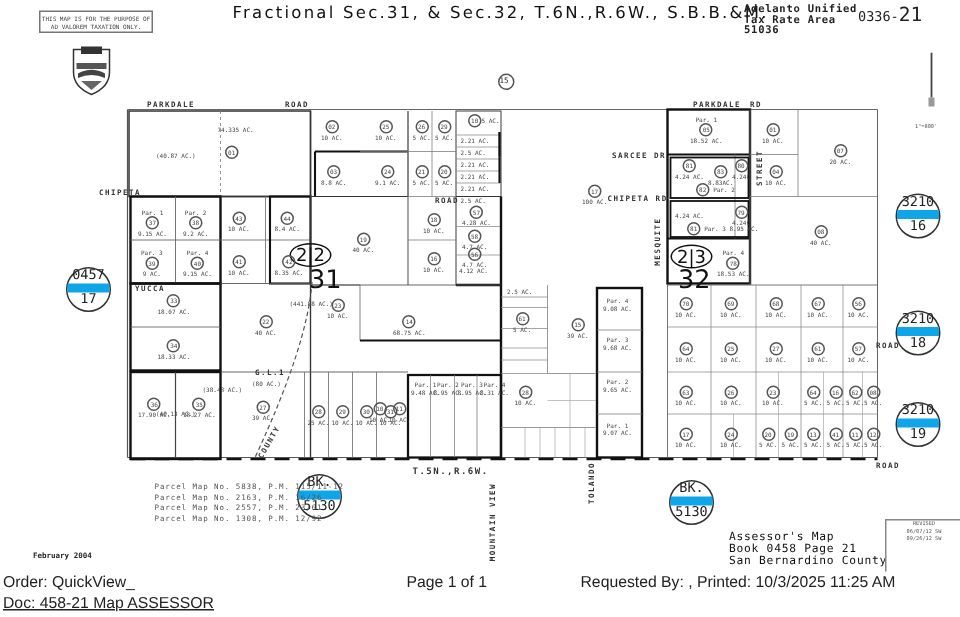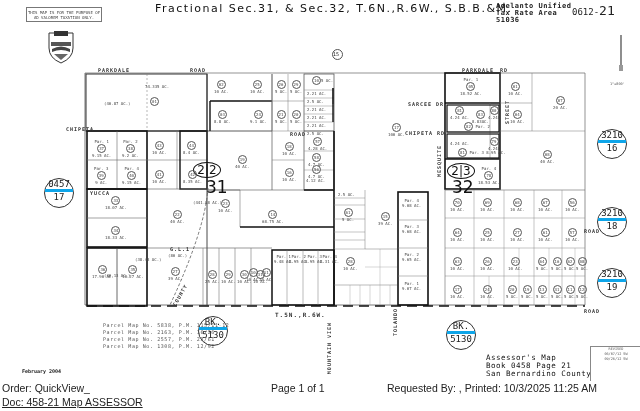--- a/index.html
+++ b/index.html
@@ -7,21 +7,21 @@
   .abs { position:absolute; }
   .map { position:absolute; left:0; top:0; width:640px; height:380px; background:#fff; }
   .disclaimer { left:26px; top:7px; width:76px; height:15px; border:1px solid #777; font-size:4px; line-height:5px; text-align:center; color:#444; padding-top:2px; box-sizing:border-box;}
   .title { left:155px; top:2px; font-size:11px; letter-spacing:1.5px; color:#111; font-family:"DejaVu Sans", sans-serif; }
   .tra { left:496px; top:3px; font-size:7px; line-height:7px; color:#222; font-weight:bold; letter-spacing:0.5px;}
   .bookpage { left:572px; top:3px; font-size:9px; color:#222; }
   .bookpage .big { font-size:13px; }
   .north { left:616px; top:35px; width:10px; height:48px; }
   .seal { left:46px; top:30px; width:30px; height:35px; }
   .circle-ref { border:1px solid #333; border-radius:50%; text-align:center; font-size:9px; line-height:10px; background:#fff; }
-  .circle-ref .top { border-bottom:3px solid #0ea5e9; }
+  .circle-ref .top { border-bottom:6px solid #0ea5e9; }
   .street { font-size:5px; color:#333; letter-spacing:1px; font-weight:bold; }
   .street.v { writing-mode: vertical-rl; transform: rotate(180deg); }
   .parcel { font-size:4px; color:#444; text-align:center; }
   .pnum { display:inline-block; width:7px; height:7px; border:1px solid #555; border-radius:50%; font-size:4px; line-height:7px; }
   .legend-maps { left:103px; top:322px; font-size:5px; line-height:7px; color:#555; letter-spacing:0.6px;}
   .feb { left:22px; top:368px; font-size:5px; color:#222; font-weight:bold; }
   .assessor { left:486px; top:354px; font-size:7.5px; line-height:8px; color:#111; letter-spacing:0.5px; }
   .revised { left:590px; top:346px; width:50px; height:34px; border-left:1px solid #888; border-top:1px solid #888; font-size:3.5px; line-height:5px; color:#555; text-align:center; }
   .footer { font-family:"Liberation Sans", sans-serif; font-size:10.5px; color:#222; }
   .section-num { font-size:17px; font-family:"DejaVu Sans", sans-serif; color:#111; }
@@ -44,21 +44,21 @@
 
   <div class="abs title">Fractional Sec.31, &amp; Sec.32, T.6N.,R.6W., S.B.B.&amp;M.</div>
 
   <div class="abs tra">
     <div>Adelanto Unified</div>
     <div>Tax Rate Area</div>
     <div>51036</div>
   </div>
 
   <div class="abs bookpage">
-    <span>0612-</span><span class="big">21</span>
+    <span>0336-</span><span class="big">21</span>
   </div>
 
   <svg class="abs north" viewBox="0 0 10 48">
     <line x1="5" y1="0" x2="5" y2="30" stroke="#444" stroke-width="1.2"></line>
     <rect x="3" y="30" width="4" height="6" fill="#999"></rect>
   </svg>
   <div class="abs" style="left:610px;top:82px;font-size:3.5px;color:#555;">1"=800'</div>
 
   <div class="abs pnum" style="left:332px;top:49px;width:9px;height:9px;line-height:9px;font-size:5px;">15</div>
 

